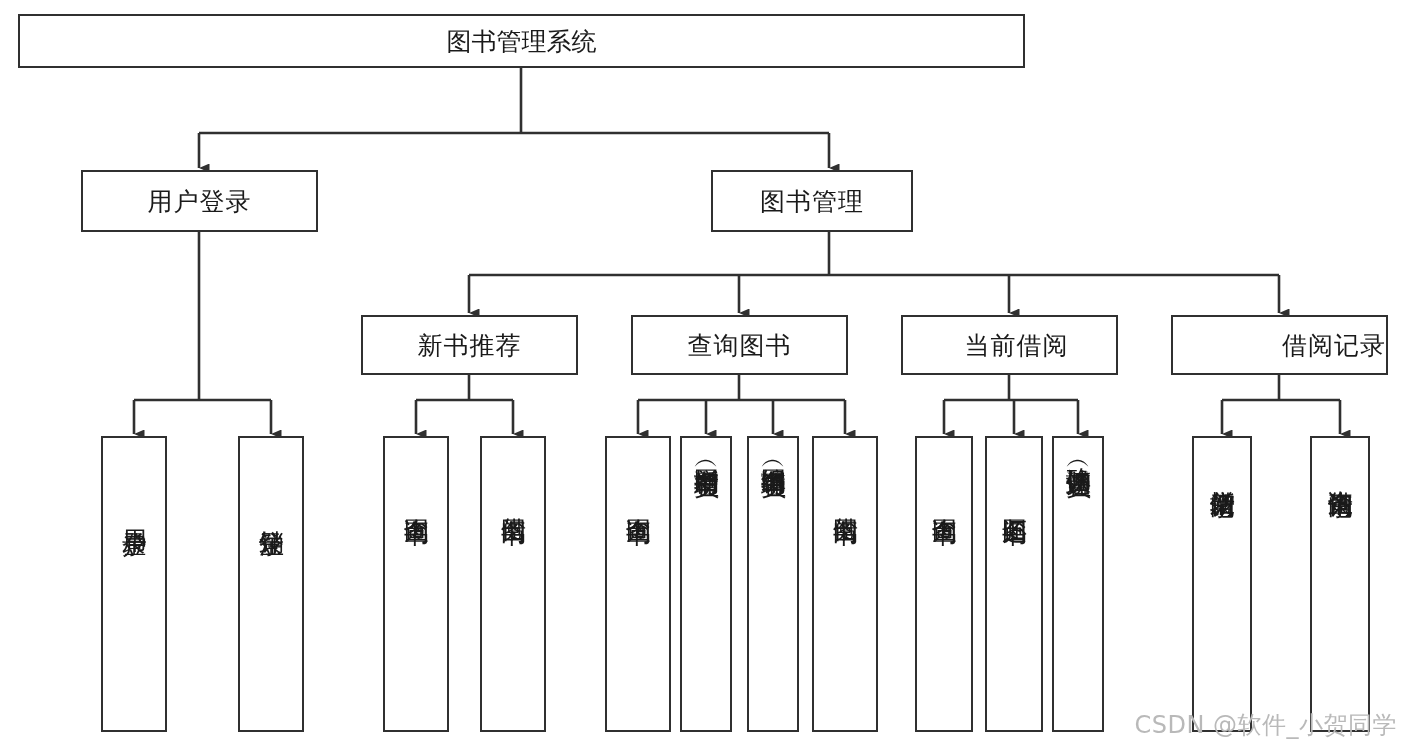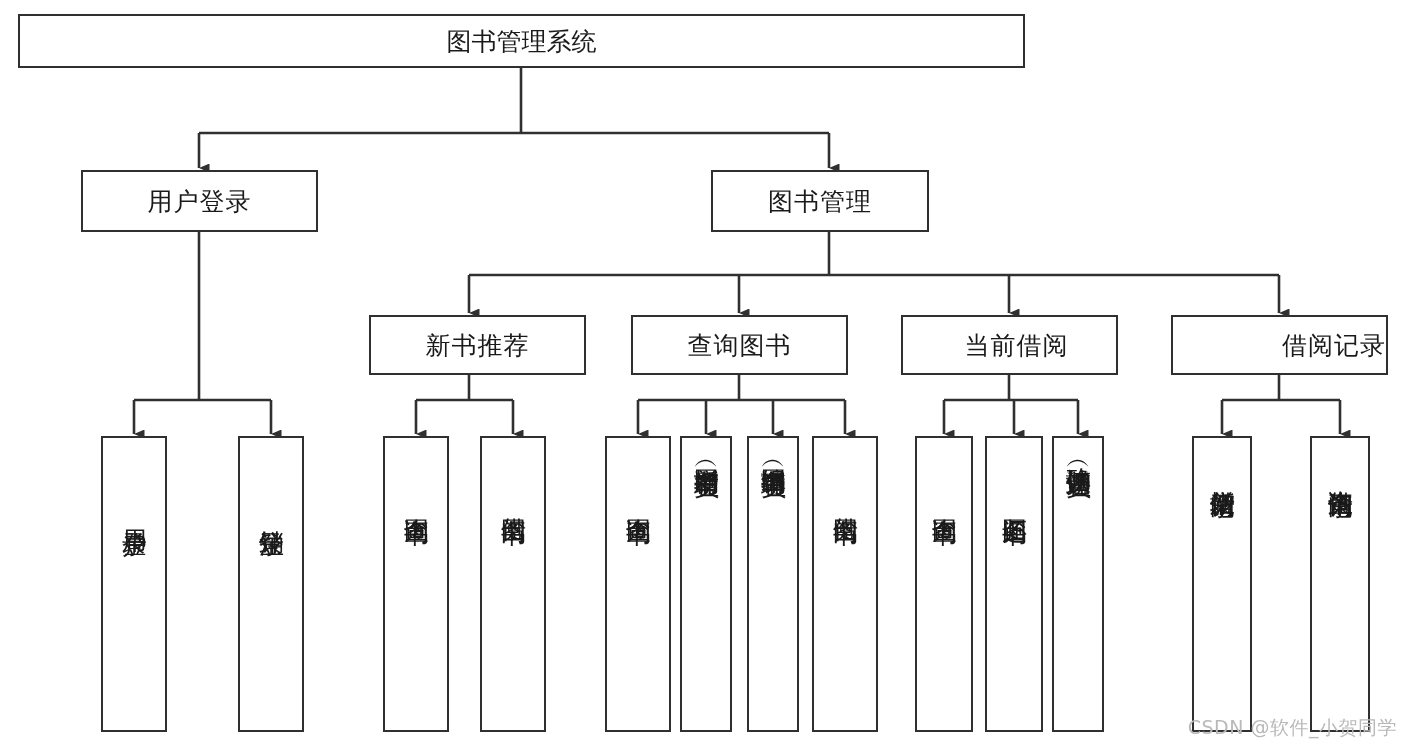--- a/index.html
+++ b/index.html
@@ -51,21 +51,21 @@
     font-size: 25px;
     line-height: 1.12;
     letter-spacing: 1px;
     white-space: nowrap;
     color: #1a1a1a;
   }
   .watermark {
     position: absolute;
     right: 8px;
     bottom: 6px;
-    font-size: 19px;
+    font-size: 24px;
     color: #b9b9b9;
     letter-spacing: 0.5px;
     white-space: nowrap;
   }
 </style>
 </head>
 <body>
 
 <div id="canvas">
 
@@ -119,25 +119,25 @@
     </g>
   </svg>
 
   <div class="node root" style="left:18px; top:14px; width:1007px; height:54px;">
     <span>图书管理系统</span>
   </div>
 
   <div class="node h" style="left:81px; top:170px; width:237px; height:62px;">
     <span>用户登录</span>
   </div>
-  <div class="node h" style="left:711px; top:170px; width:218px; height:62px;">
+  <div class="node h" style="left:711px; top:170px; width:202px; height:62px;">
     <span>图书管理</span>
   </div>
 
-  <div class="node h" style="left:361px; top:315px; width:217px; height:60px;margin-left:8px;">
+  <div class="node h" style="left:361px; top:315px; width:217px; height:60px;">
     <span>新书推荐</span>
   </div>
   <div class="node h" style="left:631px; top:315px; width:217px; height:60px;">
     <span>查询图书</span>
   </div>
   <div class="node h" style="left:901px; top:315px; width:217px; height:60px;padding-left:14px;">
     <span>当前借阅</span>
   </div>
   <div class="node h" style="left:1171px; top:315px; width:217px; height:60px;justify-content:flex-end;">
     <span>借阅记录</span>

